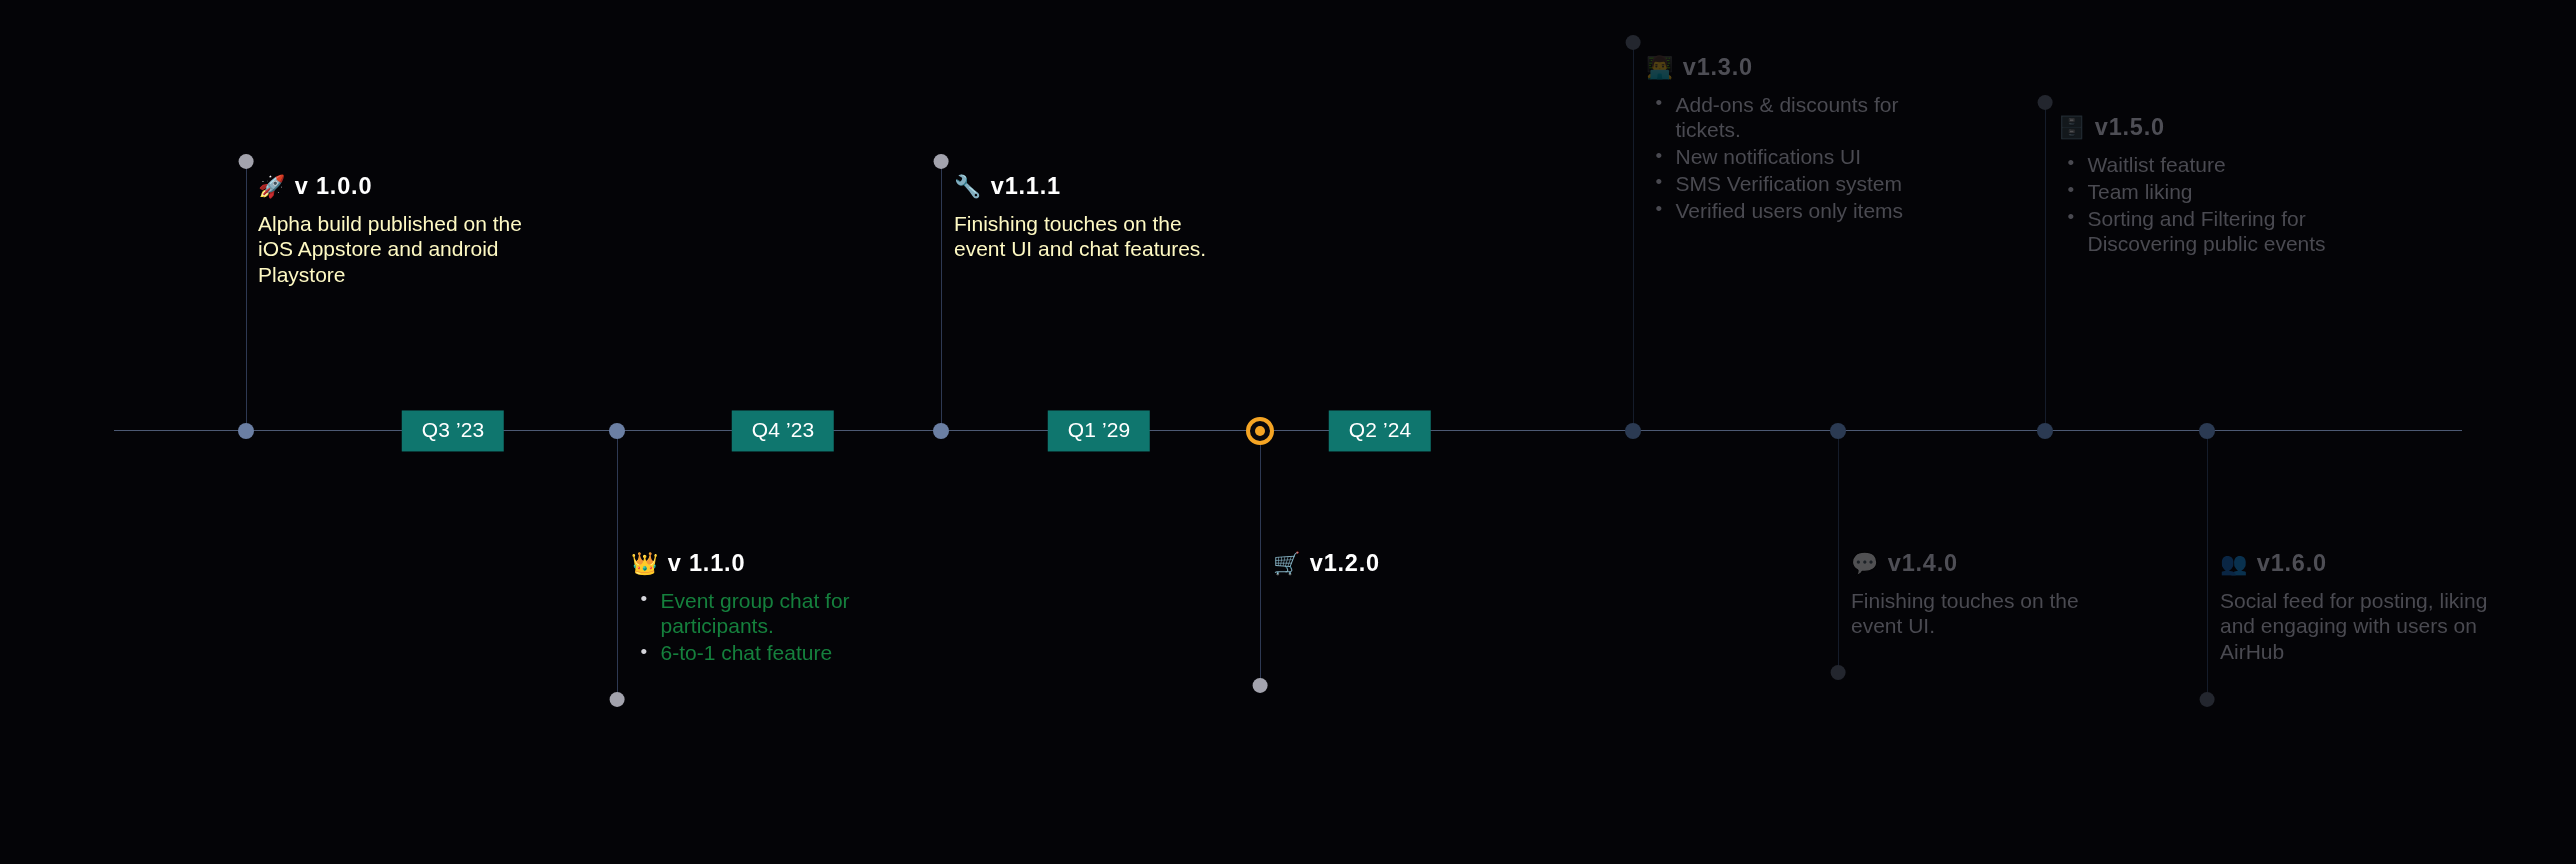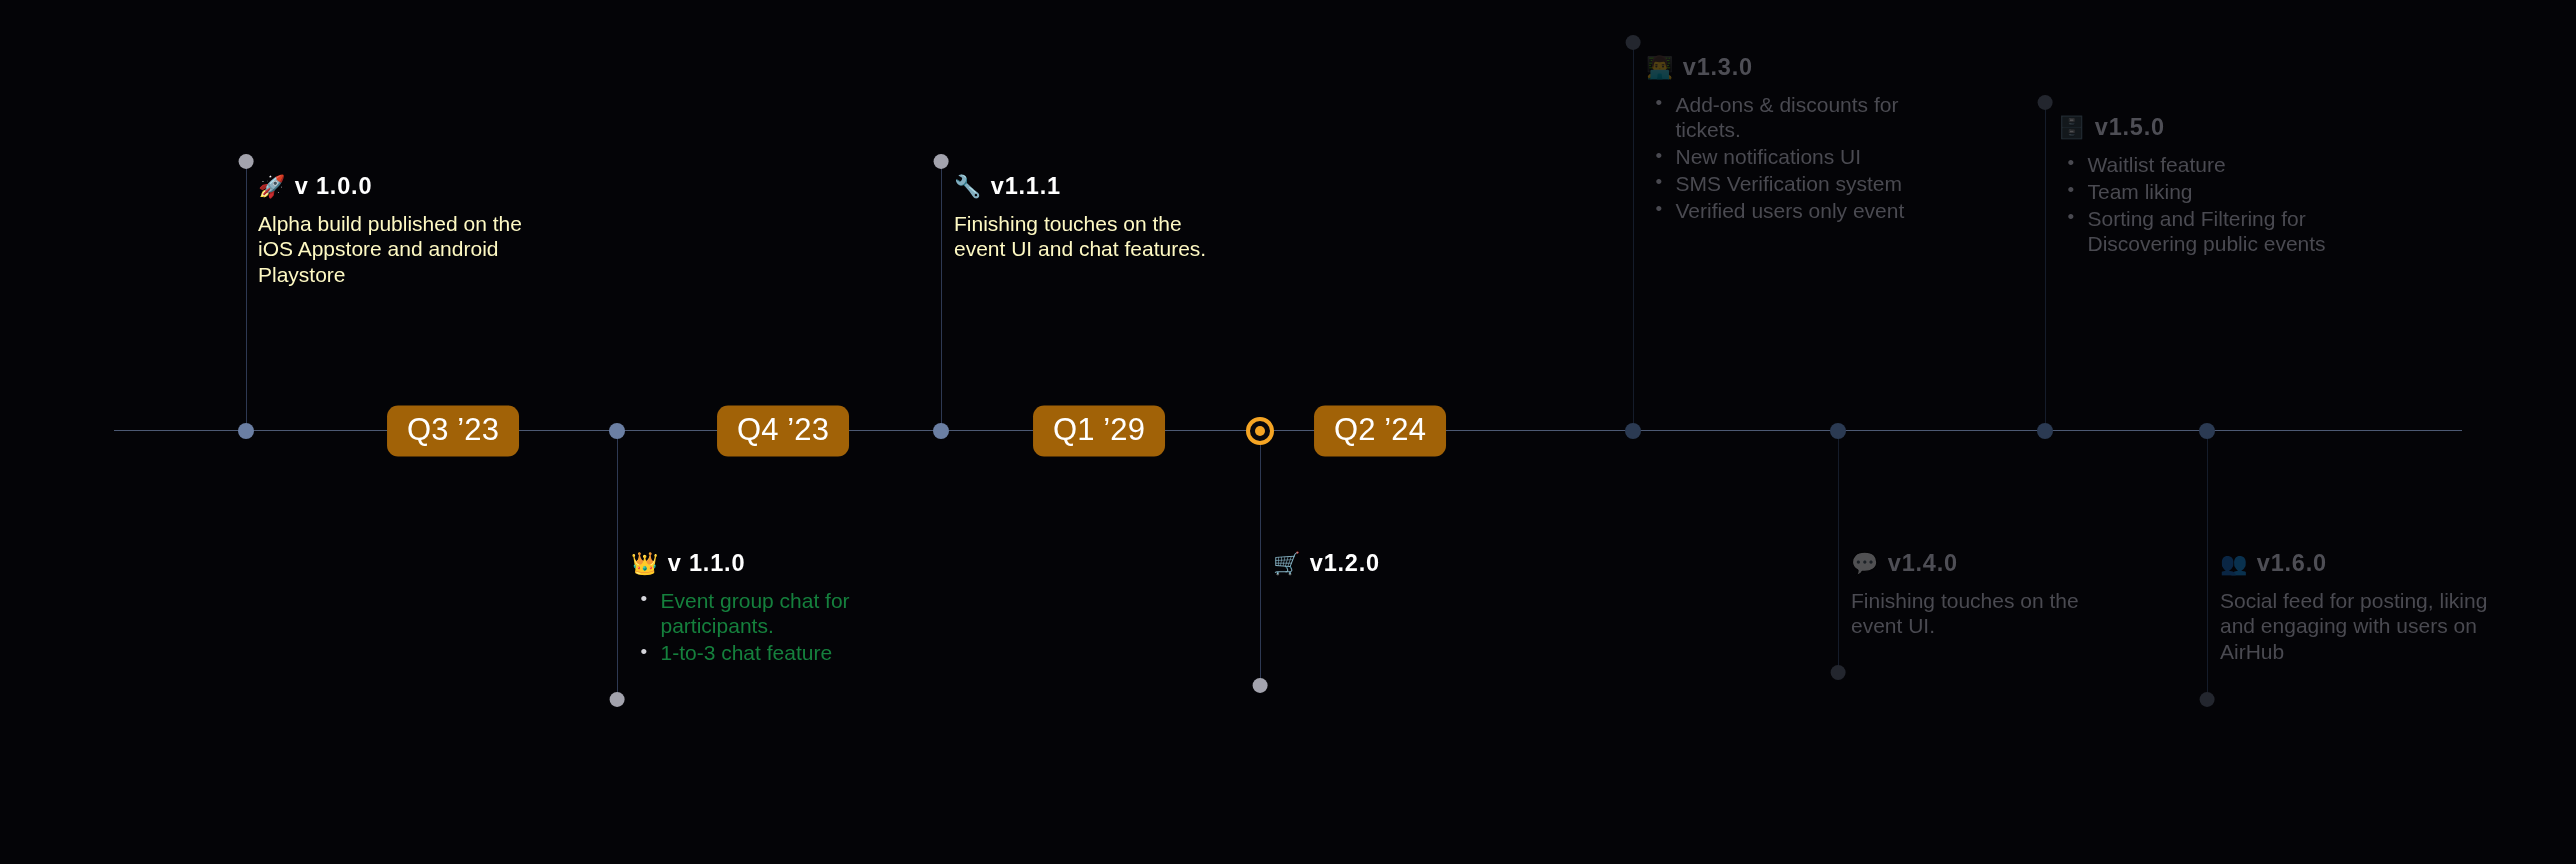--- a/index.html
+++ b/index.html
@@ -65,26 +65,26 @@
     height: 10px;
     border-radius: 50%;
     background: #f5a524;
   }
 
   
   .quarter-pill {
     position: absolute;
     top: 431px;
     transform: translate(-50%, -50%);
-    background: #a16207;
+    background: #0f766e;
     color: #ffffff;
-    font-size: 31px;
+    font-size: 21px;
     font-weight: 400;
     padding: 9.4px 20px 10.7px 20px;
-    border-radius: 11px;
+    border-radius: 0;
     white-space: nowrap;
     letter-spacing: 0.1px;
     line-height: 1;
   }
 
   
   .connector {
     position: absolute;
     width: 1.3px;
     background: #2e3953;
@@ -212,21 +212,21 @@
     <div class="milestone-desc">Alpha build published on the iOS Appstore and android Playstore</div>
   </div>
 
   <div class="milestone" style="left:631px; top:550px; width:282px;">
     <div class="milestone-head">
       <span class="milestone-emoji">👑</span>
       <span class="milestone-version">v 1.1.0</span>
     </div>
     <ul class="milestone-list">
       <li>Event group chat for participants.</li>
-      <li>1-to-3 chat feature</li>
+      <li>6-to-1 chat feature</li>
     </ul>
   </div>
 
   <div class="milestone" style="left:954px; top:173px; width:282px;">
     <div class="milestone-head">
       <span class="milestone-emoji">🔧</span>
       <span class="milestone-version">v1.1.1</span>
     </div>
     <div class="milestone-desc">Finishing touches on the event UI and chat features.</div>
   </div>
@@ -240,21 +240,21 @@
 
   <div class="milestone future" style="left:1646px; top:54px; width:268px;">
     <div class="milestone-head">
       <span class="milestone-emoji">👨‍💻</span>
       <span class="milestone-version">v1.3.0</span>
     </div>
     <ul class="milestone-list">
       <li>Add-ons &amp; discounts for tickets.</li>
       <li>New notifications UI</li>
       <li>SMS Verification system</li>
-      <li>Verified users only event</li>
+      <li>Verified users only items</li>
     </ul>
   </div>
 
   <div class="milestone future" style="left:1851px; top:550px; width:268px;">
     <div class="milestone-head">
       <span class="milestone-emoji">💬</span>
       <span class="milestone-version">v1.4.0</span>
     </div>
     <div class="milestone-desc">Finishing touches on the event UI.</div>
   </div>

